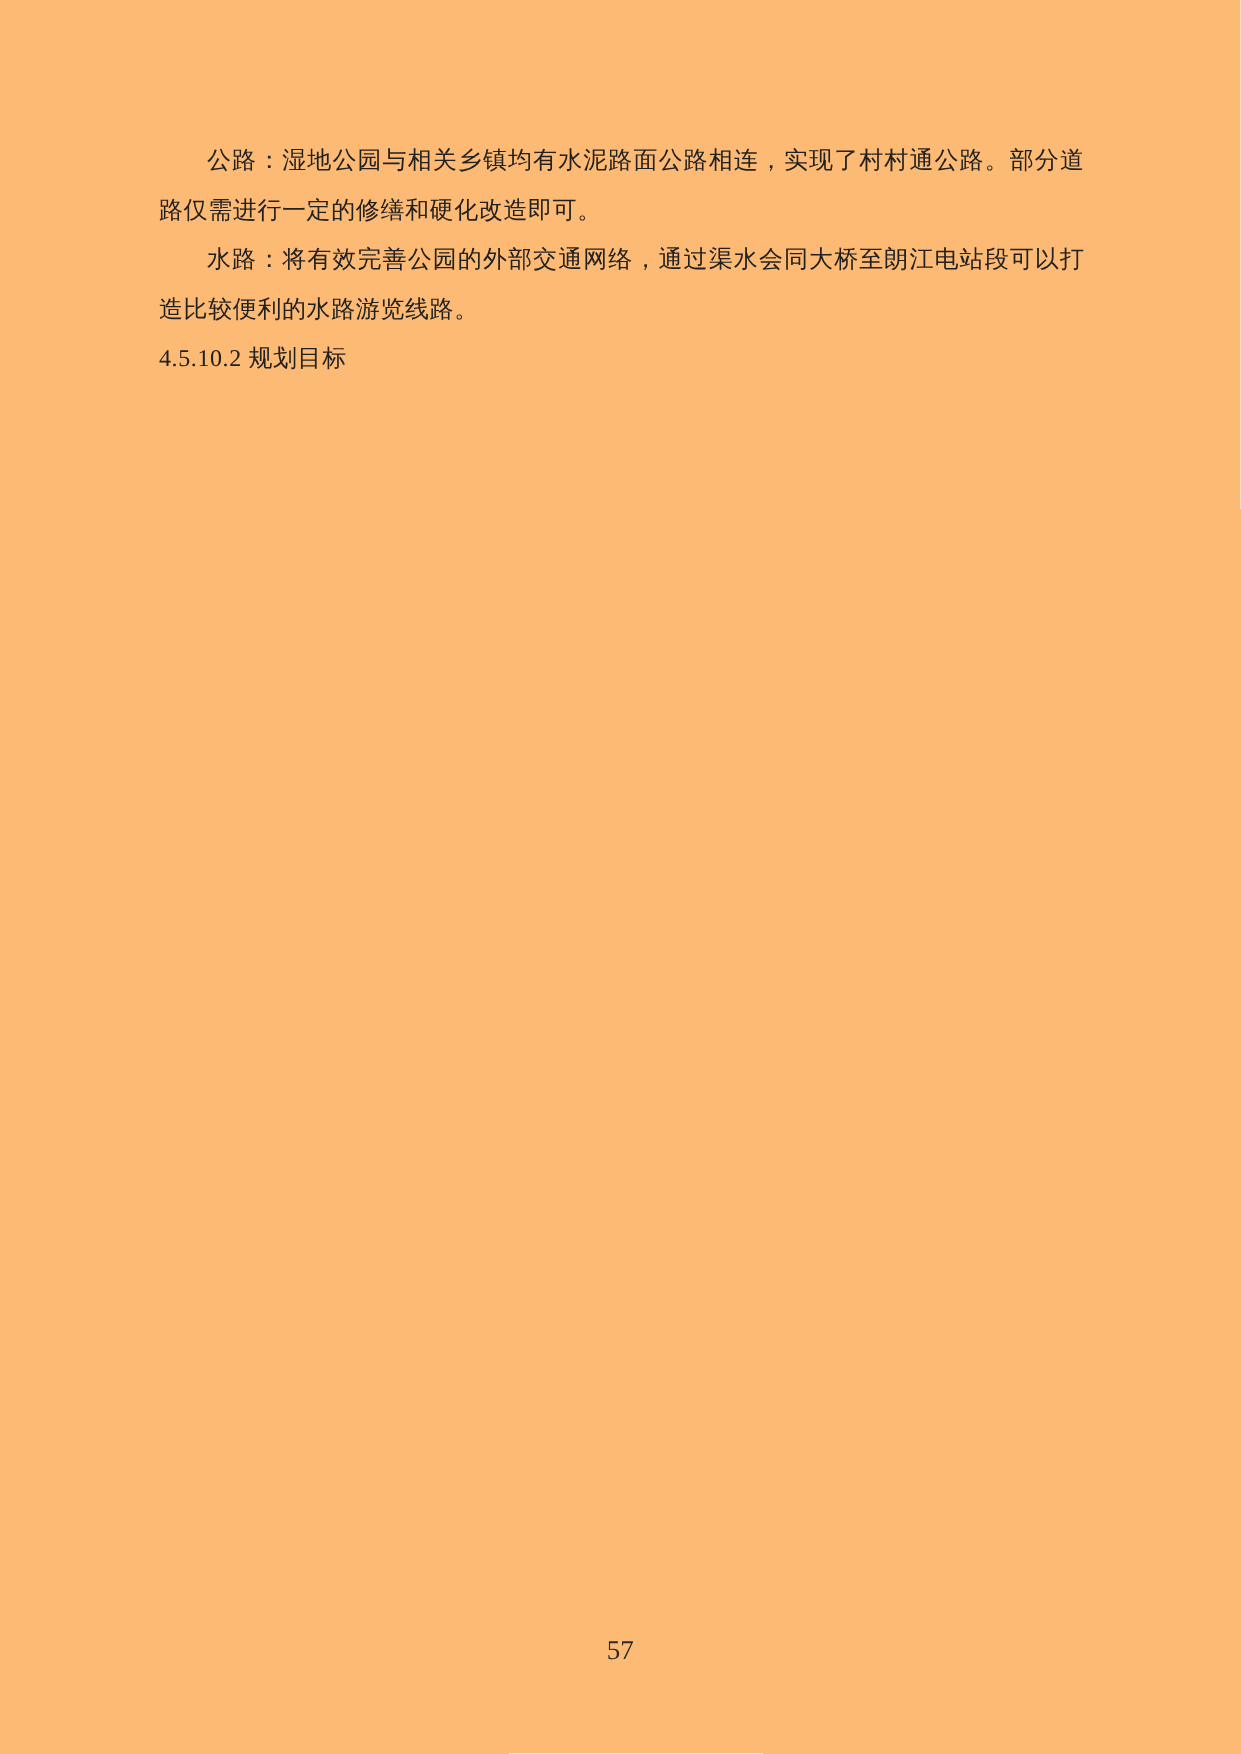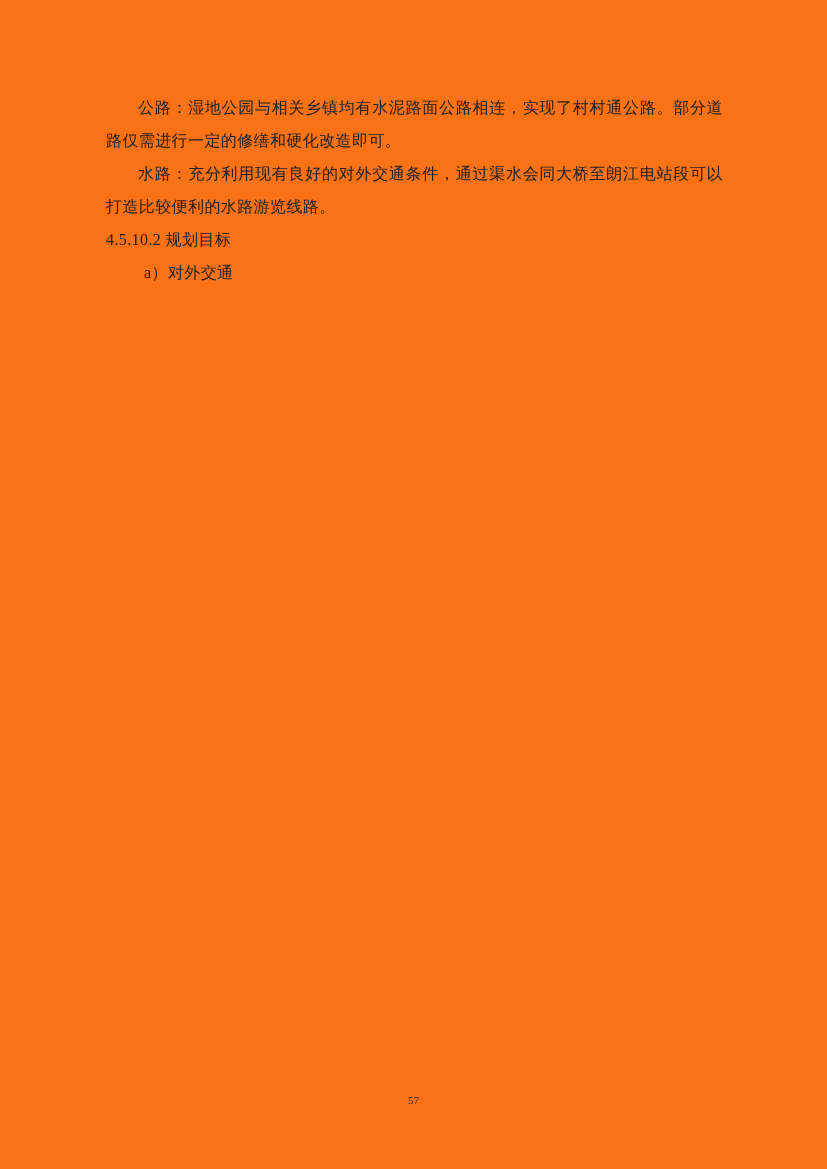--- a/index.html
+++ b/index.html
@@ -5,21 +5,21 @@
   * { box-sizing: border-box; }
   html, body {
     margin: 0;
     padding: 0;
     background: #ffffff;
   }
   .page {
     position: relative;
     width: 827px;
     height: 1169px;
-    background: #f97316;
+    background: #fdba74;
     font-family: "Liberation Serif", "DejaVu Serif", serif;
     color: #212121;
     overflow: hidden;
   }
   .doc-body {
     position: absolute;
     left: 106px;
     top: 91px;
     width: 617px;
     font-size: 16px;
@@ -40,39 +40,38 @@
   }
   .list-item {
     text-indent: 38px;
   }
   .page-number {
     position: absolute;
     top: 1092px;
     left: 0;
     width: 100%;
     text-align: center;
-    font-size: 11px;
+    font-size: 18px;
     line-height: 16px;
     color: #2b2b2b;
   }
 </style>
 </head>
 <body>
 
 <div class="page">
 
   <div class="doc-body">
 
     <p class="para">公路：湿地公园与相关乡镇均有水泥路面公路相连，实现了村村通公路。部分道路仅需进行一定的修缮和硬化改造即可。</p>
 
-    <p class="para">水路：充分利用现有良好的对外交通条件，通过渠水会同大桥至朗江电站段可以打造比较便利的水路游览线路。</p>
+    <p class="para">水路：将有效完善公园的外部交通网络，通过渠水会同大桥至朗江电站段可以打造比较便利的水路游览线路。</p>
 
     <p class="heading">4.5.10.2 规划目标</p>
 
-    <p class="list-item">a）对外交通</p>
 
 
 
 
   </div>
 
   <div class="page-number">57</div>
 
 </div>
 

